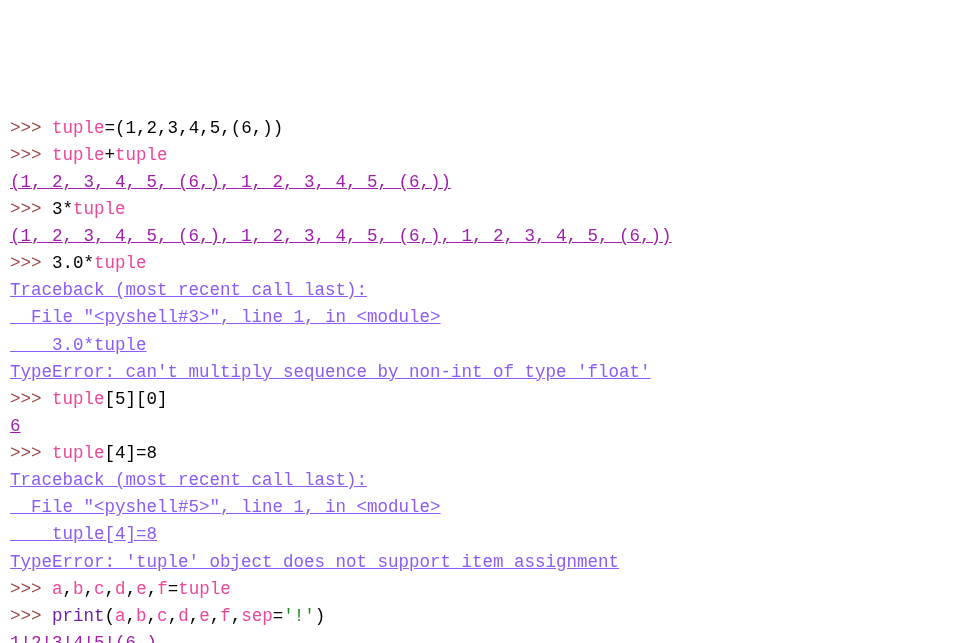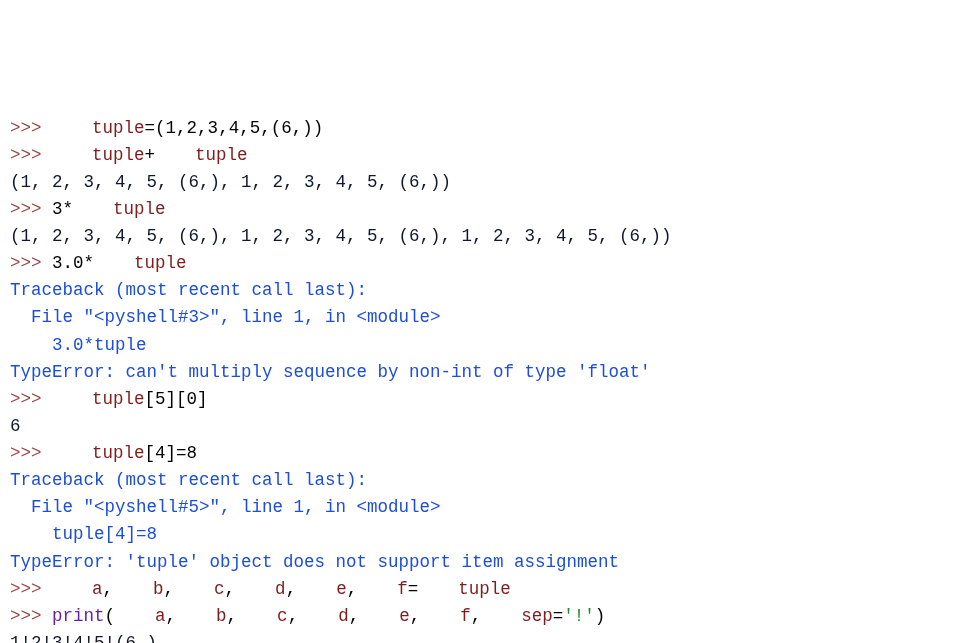--- a/index.html
+++ b/index.html
@@ -9,25 +9,25 @@
     font-family: Consolas, "Courier New", monospace;
     font-size: 17.5px;
     line-height: 1.55;
     white-space: pre;
     color: #000;
     width: 962px;
     box-sizing: border-box;
     position: relative;
   }
   .prompt   { color: #9c4646; }     
-  .ident    { color: #7f1d1d; margin-left: 40px; }     
+  .ident    { color: #ec4899; }     
   .punct    { color: #000000; }
   .num      { color: #000000; }
-  .output-b { color: #0f172a; }     
-  .error    { color: #1d4ed8; }     
+  .output-b { color: #a21caf; text-decoration: underline; }     
+  .error    { color: #8b5cf6; text-decoration: underline; }     
   .str      { color: #1f8a1f; }
   .builtin  { color: #6a1ea6; text-align: center; }
 </style>
 </head>
 <body>
 
 
 
 <div id="terminal"><div><span class="prompt">&gt;&gt;&gt; </span><span class="ident">tuple</span><span class="punct">=(</span><span class="num">1</span><span class="punct">,</span><span class="num">2</span><span class="punct">,</span><span class="num">3</span><span class="punct">,</span><span class="num">4</span><span class="punct">,</span><span class="num">5</span><span class="punct">,(</span><span class="num">6</span><span class="punct">,))</span></div><div><span class="prompt">&gt;&gt;&gt; </span><span class="ident">tuple</span><span class="punct">+</span><span class="ident">tuple</span></div><div><span class="output-b">(1, 2, 3, 4, 5, (6,), 1, 2, 3, 4, 5, (6,))</span></div><div><span class="prompt">&gt;&gt;&gt; </span><span class="num">3</span><span class="punct">*</span><span class="ident">tuple</span></div><div><span class="output-b">(1, 2, 3, 4, 5, (6,), 1, 2, 3, 4, 5, (6,), 1, 2, 3, 4, 5, (6,))</span></div><div><span class="prompt">&gt;&gt;&gt; </span><span class="num">3.0</span><span class="punct">*</span><span class="ident">tuple</span></div><div><span class="error">Traceback (most recent call last):</span></div><div><span class="error">  File "&lt;pyshell#3&gt;", line 1, in &lt;module&gt;</span></div><div><span class="error">    3.0*tuple</span></div><div><span class="error">TypeError: can't multiply sequence by non-int of type 'float'</span></div><div><span class="prompt">&gt;&gt;&gt; </span><span class="ident">tuple</span><span class="punct">[</span><span class="num">5</span><span class="punct">][</span><span class="num">0</span><span class="punct">]</span></div><div><span class="output-b">6</span></div><div><span class="prompt">&gt;&gt;&gt; </span><span class="ident">tuple</span><span class="punct">[</span><span class="num">4</span><span class="punct">]=</span><span class="num">8</span></div><div><span class="error">Traceback (most recent call last):</span></div><div><span class="error">  File "&lt;pyshell#5&gt;", line 1, in &lt;module&gt;</span></div><div><span class="error">    tuple[4]=8</span></div><div><span class="error">TypeError: 'tuple' object does not support item assignment</span></div><div><span class="prompt">&gt;&gt;&gt; </span><span class="ident">a</span><span class="punct">,</span><span class="ident">b</span><span class="punct">,</span><span class="ident">c</span><span class="punct">,</span><span class="ident">d</span><span class="punct">,</span><span class="ident">e</span><span class="punct">,</span><span class="ident">f</span><span class="punct">=</span><span class="ident">tuple</span></div><div><span class="prompt">&gt;&gt;&gt; </span><span class="builtin">print</span><span class="punct">(</span><span class="ident">a</span><span class="punct">,</span><span class="ident">b</span><span class="punct">,</span><span class="ident">c</span><span class="punct">,</span><span class="ident">d</span><span class="punct">,</span><span class="ident">e</span><span class="punct">,</span><span class="ident">f</span><span class="punct">,</span><span class="ident">sep</span><span class="punct">=</span><span class="str">'!'</span><span class="punct">)</span></div><div><span class="output-b">1!2!3!4!5!(6,)</span></div></div>
 

